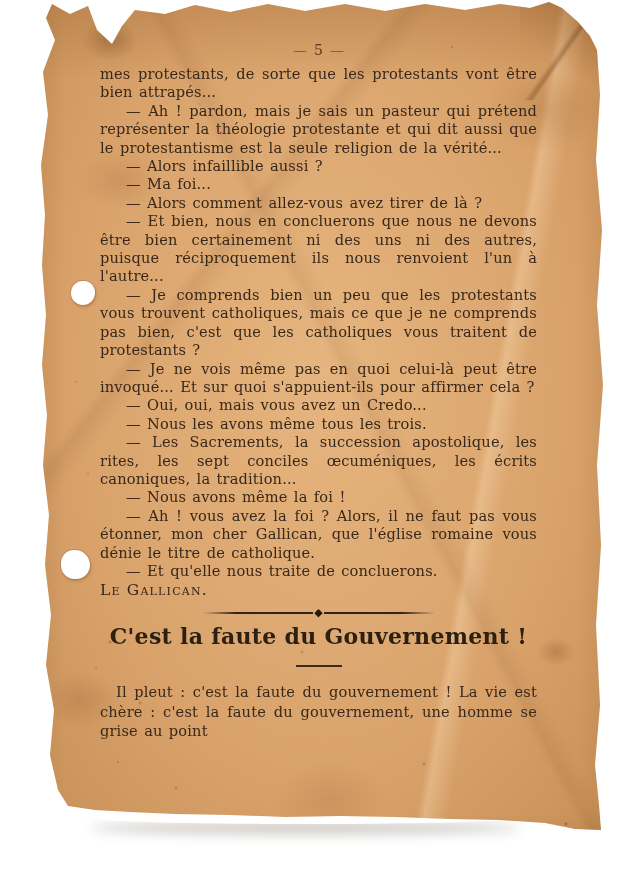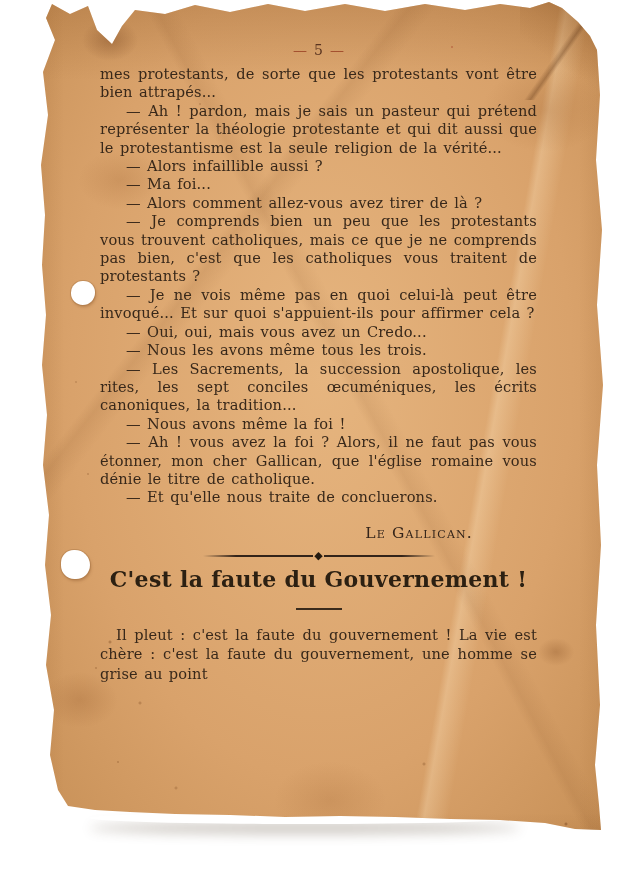--- a/index.html
+++ b/index.html
@@ -103,22 +103,22 @@
     margin: 0;
     font-size: 14.6px;
     line-height: 18.4px;
     text-align: justify;
     text-indent: 26px;
     letter-spacing: .15px;
     word-spacing: 1.5px;
   }
   .dialogue p.no-indent { text-indent: 0; }
   .signature {
-    margin-top: 17px;
-    text-align: right;
+    margin-top: 1px;
+    text-align: left;
     padding-right: 64px;
     font-variant: small-caps;
     letter-spacing: 1.2px;
     font-size: 15.5px;
     color: #33241a;
   }
   .divider {
     display: flex;
     align-items: center;
     justify-content: center;
@@ -169,20 +169,21 @@
       <div class="page-number">
         <span class="dash">—</span><span class="num">5</span><span class="dash">—</span>
       </div>
 
       <div class="dialogue">
         <p class="no-indent">mes protestants, de sorte que les protestants vont être bien attrapés...</p>
         <p>— Ah ! pardon, mais je sais un pasteur qui prétend représenter la théologie protestante et qui dit aussi que le protestantisme est la seule religion de la vérité...</p>
         <p>— Alors infaillible aussi ?</p>
         <p>— Ma foi...</p>
         <p>— Alors comment allez-vous avez tirer de là ?</p>
+        <p>— Et bien, nous en concluerons que nous ne devons être bien certainement ni des uns ni des autres, puisque réciproquement ils nous renvoient l'un à l'autre...</p>
         <p>— Je comprends bien un peu que les protestants vous trouvent catholiques, mais ce que je ne comprends pas bien, c'est que les catholiques vous traitent de protestants ?</p>
         <p>— Je ne vois même pas en quoi celui-là peut être invoqué... Et sur quoi s'appuient-ils pour affirmer cela ?</p>
         <p>— Oui, oui, mais vous avez un Credo...</p>
         <p>— Nous les avons même tous les trois.</p>
         <p>— Les Sacrements, la succession apostolique, les rites, les sept conciles œcuméniques, les écrits canoniques, la tradition...</p>
         <p>— Nous avons même la foi !</p>
         <p>— Ah ! vous avez la foi ? Alors, il ne faut pas vous étonner, mon cher Gallican, que l'église romaine vous dénie le titre de catholique.</p>
         <p>— Et qu'elle nous traite de concluerons.</p>
       </div>
 

